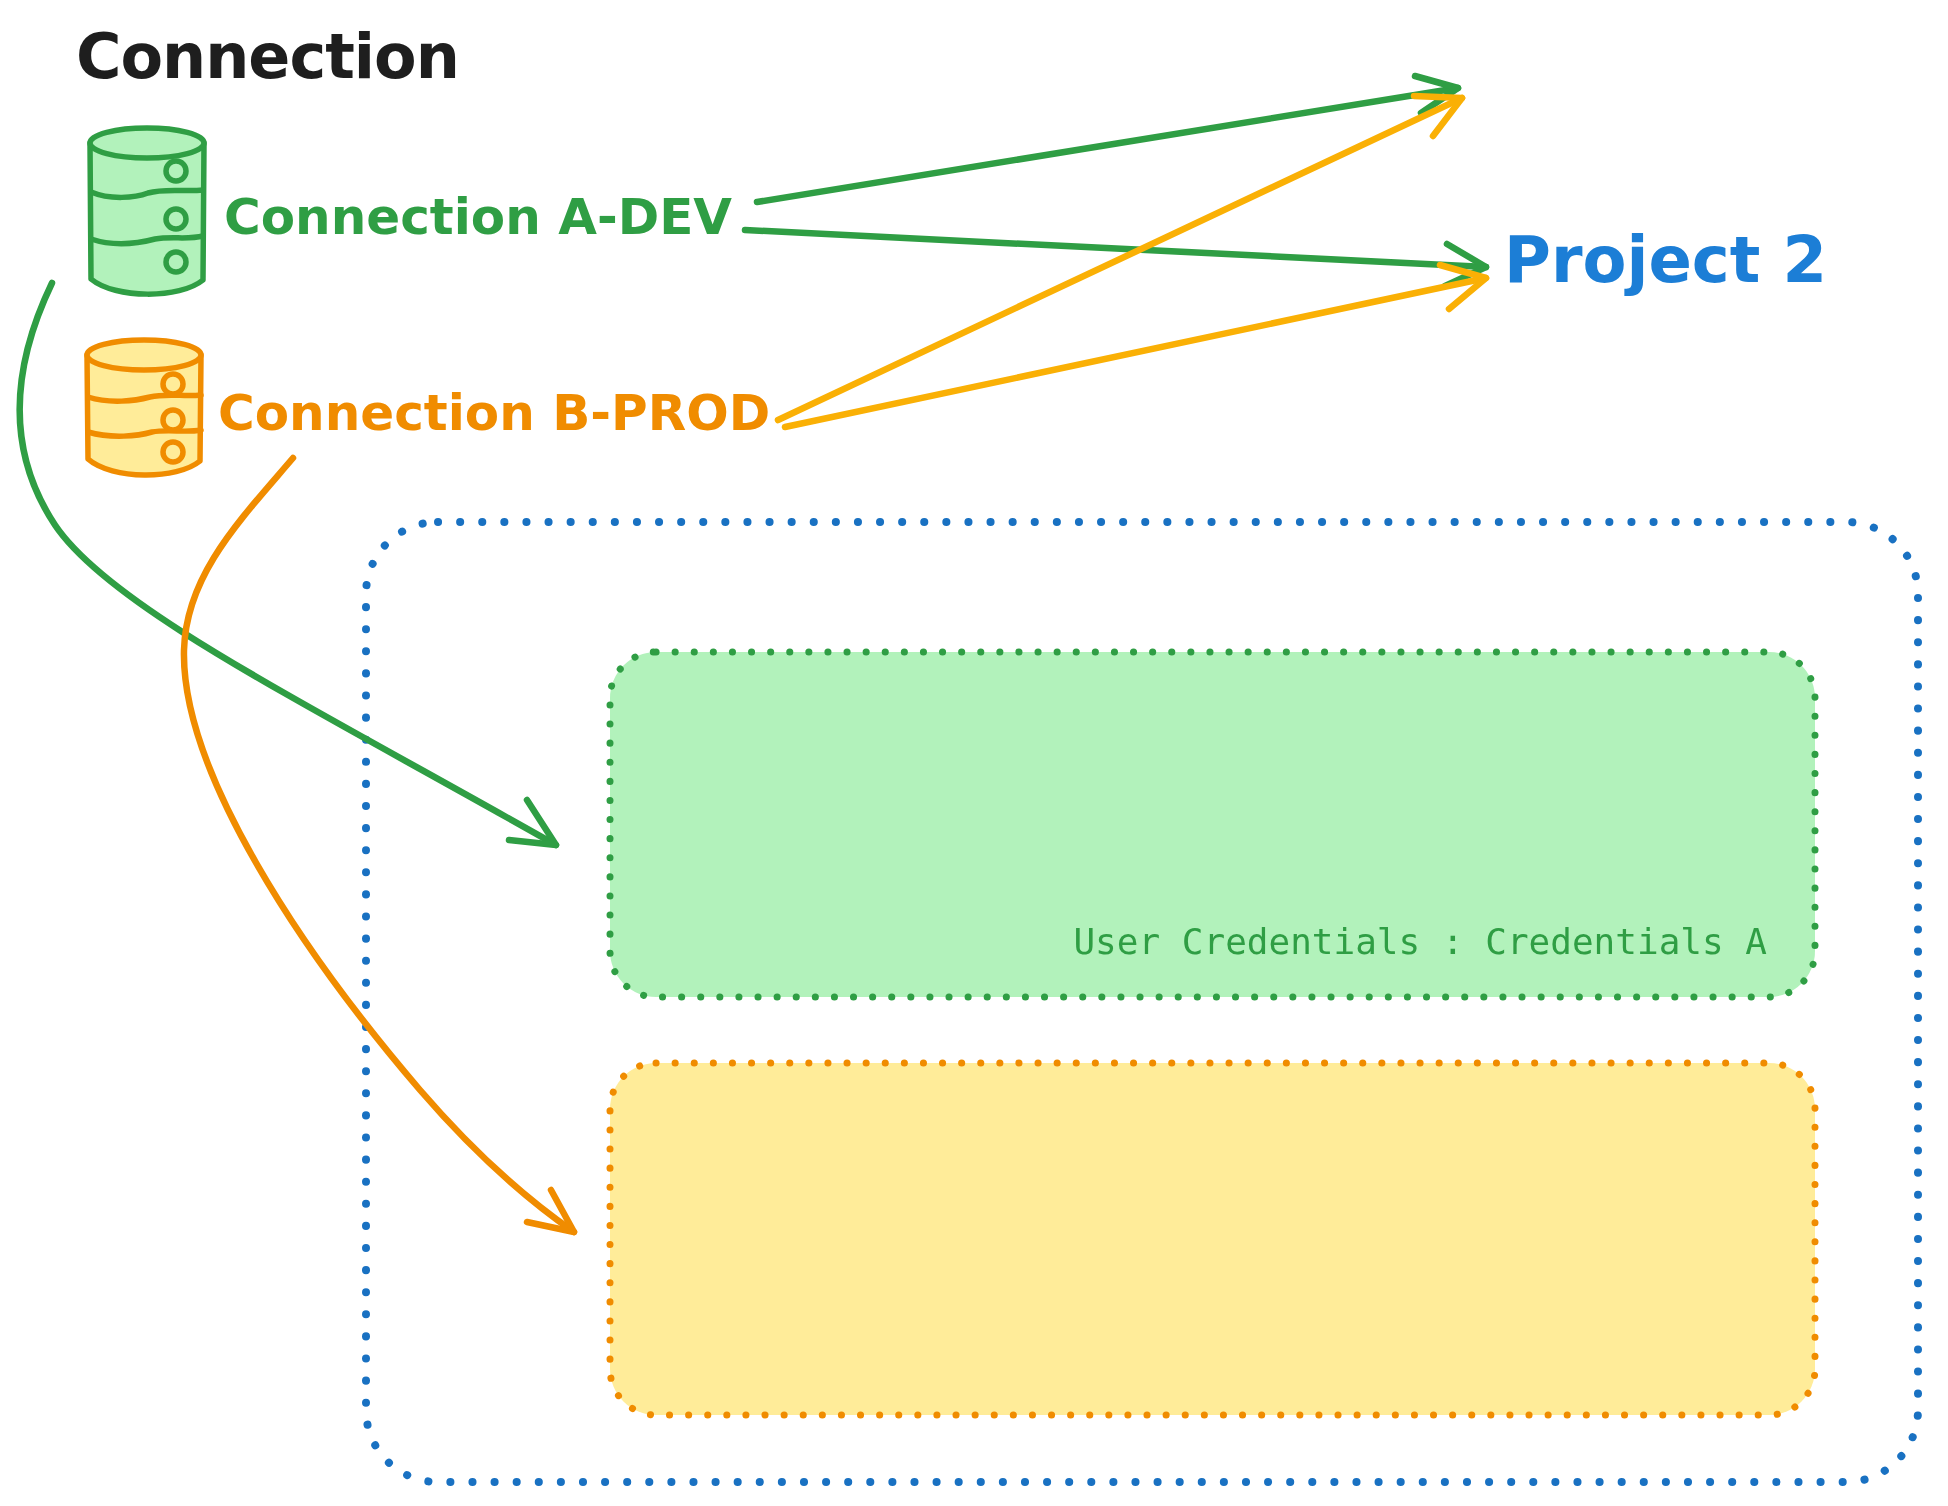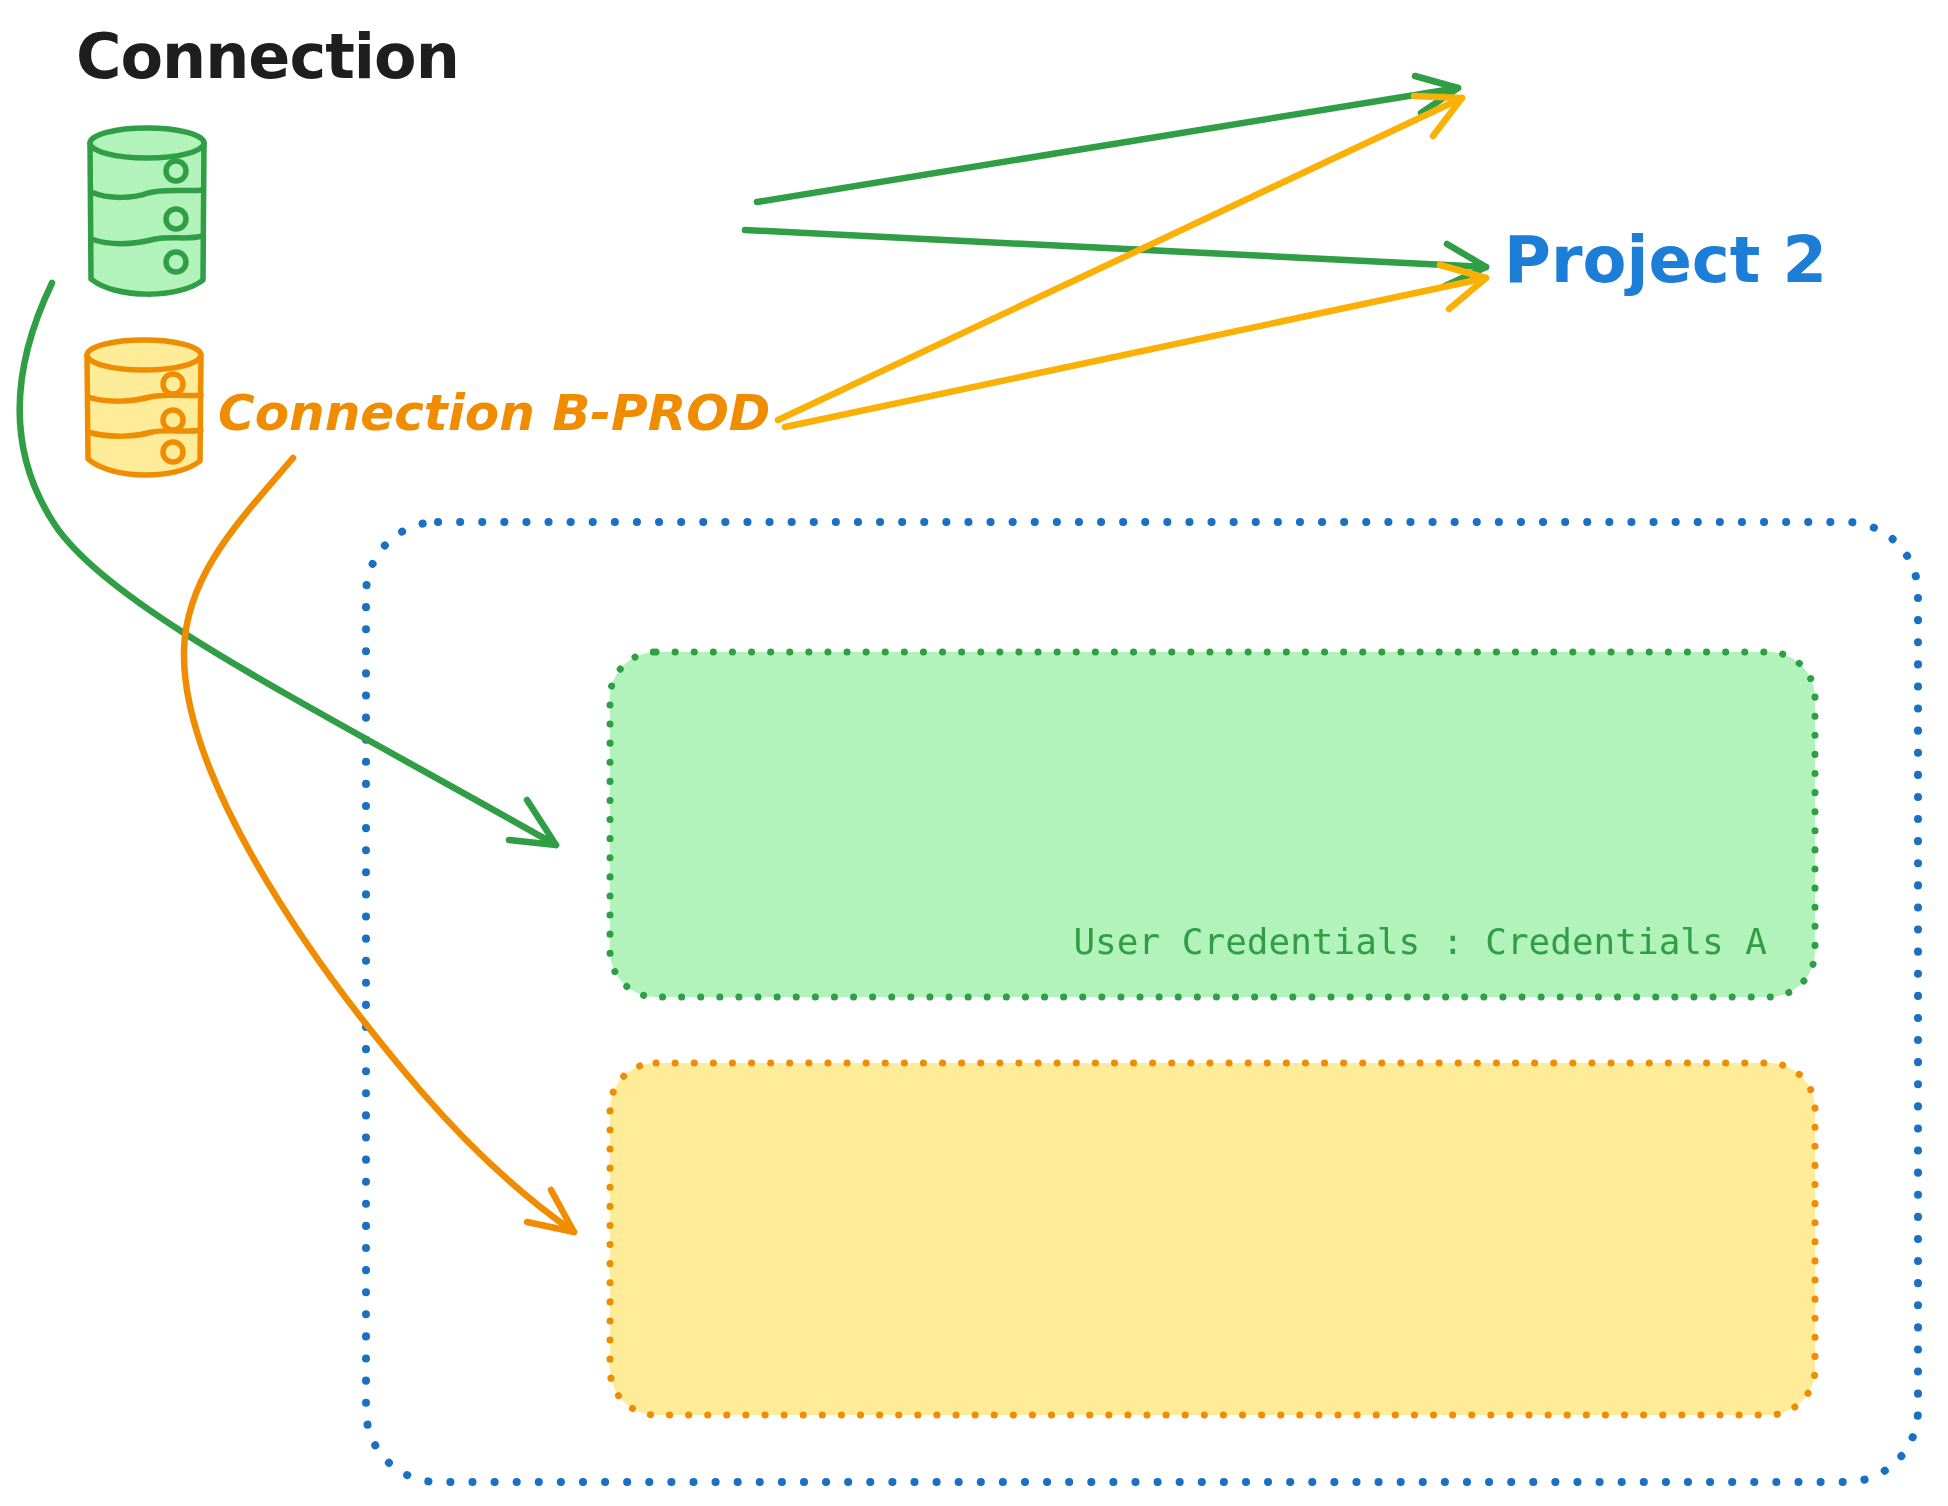--- a/index.html
+++ b/index.html
@@ -8,21 +8,21 @@
     background: var(--background, #ffffff);
     font-family: "DejaVu Sans", sans-serif;
     overflow: hidden;
   }
   .canvas { position: relative; width: 1948px; height: 1506px; }
   .shapes { position: absolute; left: 0; top: 0; width: 1948px; height: 1506px; }
 
   .label { position: absolute; white-space: nowrap; line-height: 1; font-weight: 700; }
   .title-label  { left: 76px;  top: 26px;  font-size: 62px; color: var(--ink); letter-spacing: -1px; }
   .conn-a-label { left: 224px; top: 192px; font-size: 50px; color: var(--green); }
-  .conn-b-label { left: 218px; top: 388px; font-size: 50px; color: var(--orange); font-style: italic; }
+  .conn-b-label { left: 218px; top: 388px; font-size: 50px; color: var(--orange); }
   .proj-label   { font-size: 64px; color: var(--blue-text); }
   .proj3-label  { left: 1504px; top: 48px; }
   .proj2-label  { left: 1504px; top: 228px; }
   .proj1-label  { left: 1520px; top: 432px; }
   .env-title    { font-size: 42px; }
   .dev-title    { left: 650px; top: 696px;  color: var(--green); }
   .prod-title   { left: 650px; top: 1106px; color: var(--orange); }
   .creds {
     position: absolute; left: 610px; width: 1205px; box-sizing: border-box;
     text-align: right; font-family: "DejaVu Sans Mono", monospace;
@@ -106,20 +106,21 @@
       <path class="arrow-green" d="M 509 840 L 556 845 L 527 800"></path>
     </g>
     <g>
       <path class="arrow-orange" d="M 293 458 C 240 520, 186 575, 184 650 C 181 770, 300 950, 420 1090 C 470 1148, 525 1198, 574 1232"></path>
       <path class="arrow-orange" d="M 527 1222 L 574 1232 L 551 1190"></path>
     </g>
   </svg>
 
   <div class="label title-label">Connection</div>
 
+  <div class="label conn-a-label">Connection A-DEV</div>
 
   <div class="label conn-b-label">Connection B-PROD</div>
 
 
   <div class="label proj-label proj2-label">Project 2</div>
 
 
 
   <div class="creds dev-creds">User Credentials : Credentials A</div>
 

